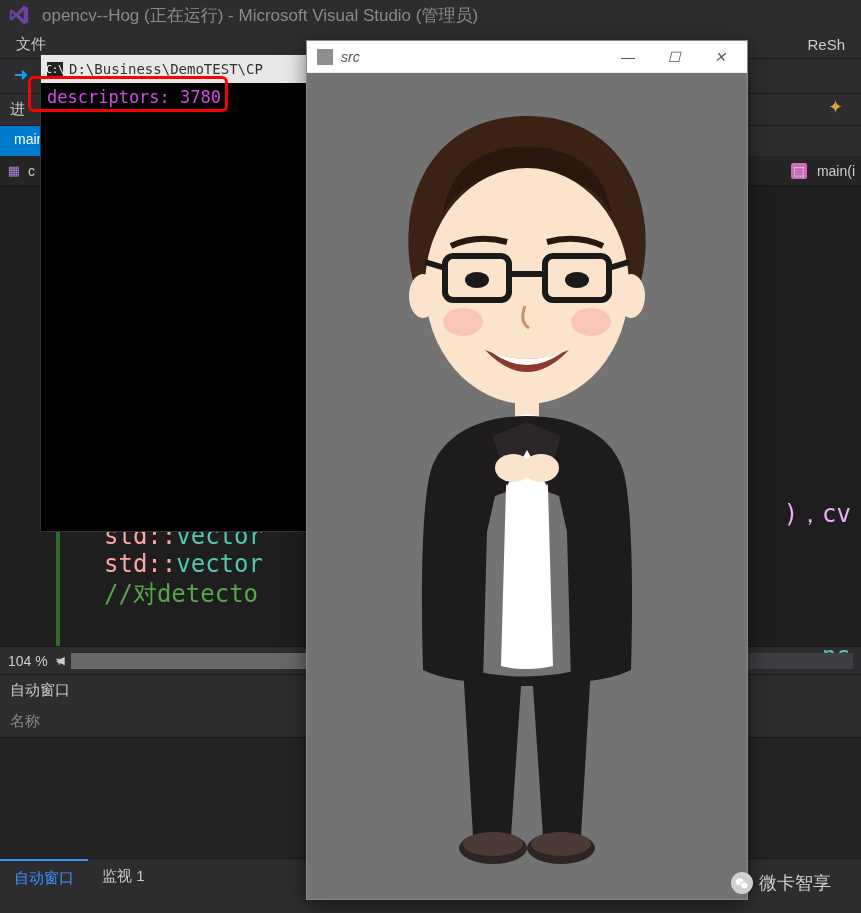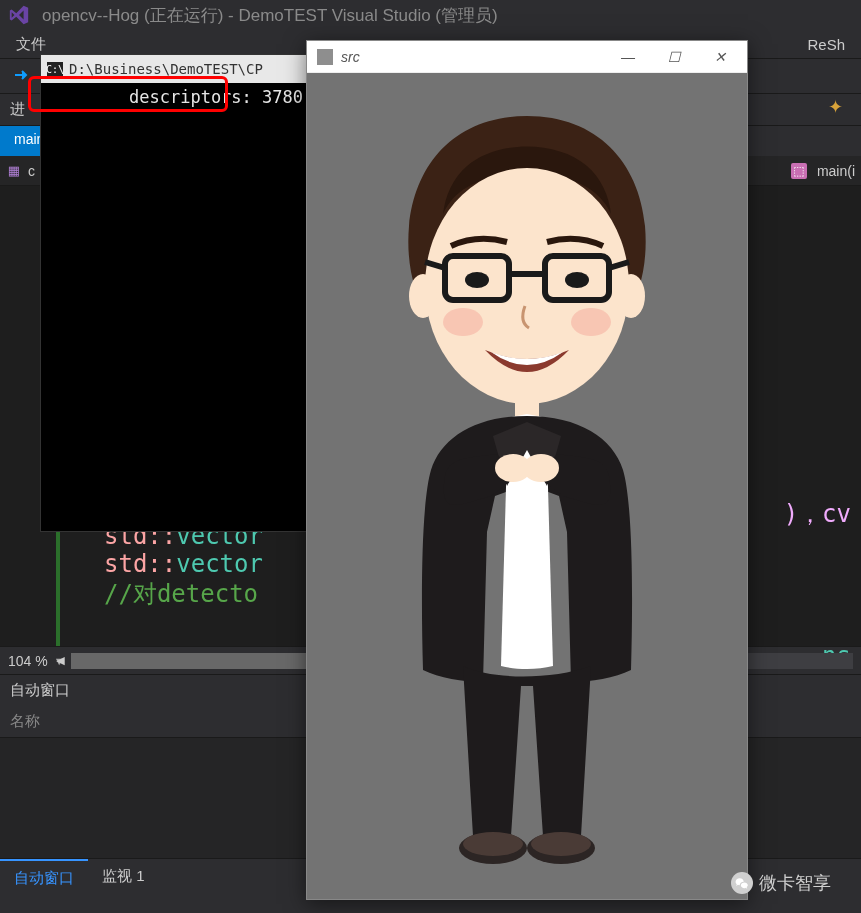--- a/index.html
+++ b/index.html
@@ -184,23 +184,22 @@
   width: 16px; height: 14px;
   background: #222;
   color: #fff;
   display: inline-flex;
   align-items: center;
   justify-content: center;
   font-size: 10px;
 }
 .console-body {
   padding: 4px 6px;
-  color: #e5e5e5;
+  color: #d946ef;
   font-size: 17px;
-  text-align: right;
 }
 .red-highlight {
   position: absolute;
   left: 28px; top: 76px;
   width: 200px; height: 36px;
   border: 3px solid #ff0000;
   border-radius: 6px;
   z-index: 60;
   pointer-events: none;
 }
@@ -287,21 +286,21 @@
   z-index: 5;
 }
 </style>
 </head>
 <body>
 
 <div class="titlebar">
   <svg class="vs-logo" viewBox="0 0 24 24">
     <path fill="#6a44a4" d="M17 2l5 2v16l-5 2-8-8-5 4-2-1V7l2-1 5 4 8-8zM4 9v6l3-3-3-3zm13 8V7l-5 5 5 5z"></path>
   </svg>
-  <span>opencv--Hog (正在运行) - DemoTEST Visual Studio (管理员)</span>
+  <span>opencv--Hog (正在运行) - Microsoft Visual Studio (管理员)</span>
 </div>
 
 <div class="menubar">
   <span class="item">文件</span>
   <span style="flex:1"></span>
   <span class="item">ReSh</span>
 </div>
 
 <div class="toolbar">
   <span class="arrow-icon">

